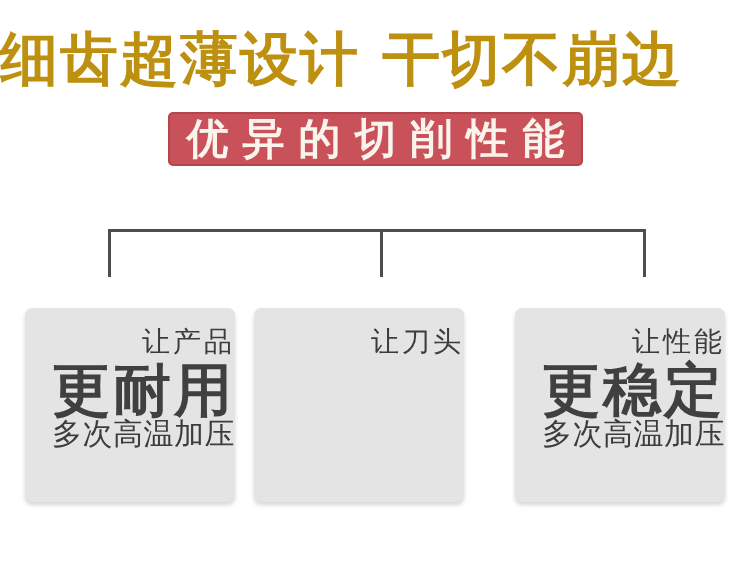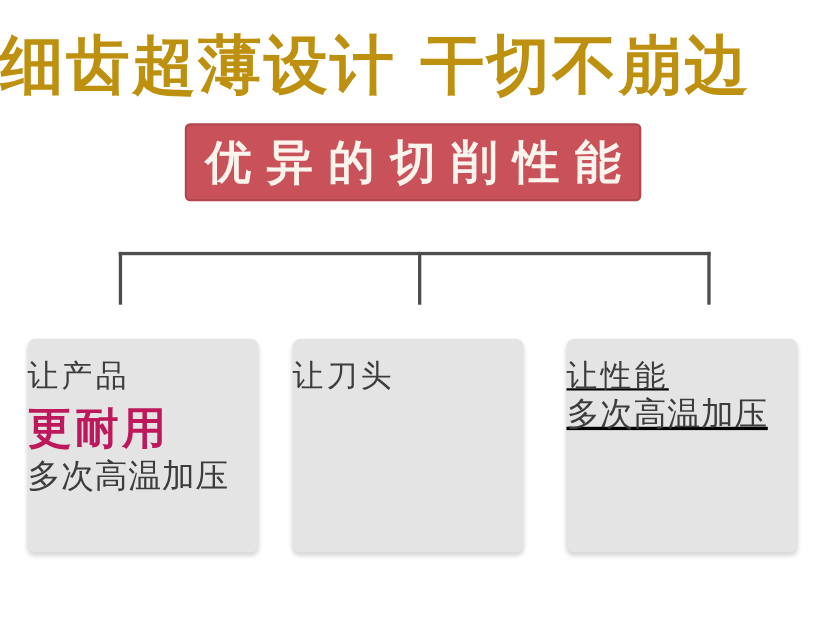--- a/index.html
+++ b/index.html
@@ -13,53 +13,53 @@
   
   .title {
     position:absolute; left:0; top:25px; width:668px;
     margin:0; text-align:center;
     font-size:58px; line-height:68px; font-weight:900;
     color:#BE900F; letter-spacing:2px; white-space:nowrap;
   }
   
   .banner {
     position:absolute; left:168px; top:112px;
-    width:415px; height:71px; box-sizing:border-box;
+    width:415px; height:54px; box-sizing:border-box;
     background:#C8515A; border:2px solid #B2454E; border-radius:5px;
     display:flex; align-items:center; justify-content:center;
   }
   .banner-text {
     font-size:42px; font-weight:700; color:#FBF4EC;
     letter-spacing:14px; padding-left:14px; white-space:nowrap;
   }
   
   .line { position:absolute; background:#4D4D4D; }
   .line-h { left:108px; top:229px; width:538px; height:3px; }
   .line-v { top:229px; width:3px; height:48px; }
   .line-v1 { left:108px; }
   .line-v2 { left:380px; }
   .line-v3 { left:643px; }
   
   .card {
     position:absolute; top:308px; width:210px; height:194px;
     background:#E4E4E4; border-radius:7px;
     box-shadow:0 3px 4px rgba(0,0,0,0.16);
-    display:flex; flex-direction:column; align-items:flex-start;
+    display:flex; flex-direction:column; align-items:flex-end;
     text-align:center;
   }
   .card-1 { left:25px; }
-  .card-2 { left:266px; }
-  .card-3 { left:515px;text-decoration:underline; }
+  .card-2 { left:254px; }
+  .card-3 { left:515px; }
   .card .intro {
     margin-top:17px; font-size:28px; line-height:34px;
     color:#3C3C3C; letter-spacing:3px; white-space:nowrap;
   }
   .card .highlight {
-    margin-top:5px; font-size:40px; line-height:52px; font-weight:900;
-    color:#be185d; letter-spacing:3px; white-space:nowrap;
+    margin-top:5px; font-size:58px; line-height:52px; font-weight:900;
+    color:#404040; letter-spacing:3px; white-space:nowrap;
   }
   .card .detail {
     font-size:30px; line-height:36px;
     color:#3C3C3C; letter-spacing:0.5px; white-space:nowrap;
   }
 </style>
 </head>
 <body>
 
 <div class="stage">
@@ -82,16 +82,17 @@
     <div class="highlight">更耐用</div>
     <div class="detail">多次高温加压</div>
   </div>
 
   <div class="card card-2">
     <div class="intro">让刀头</div>
   </div>
 
   <div class="card card-3">
     <div class="intro">让性能</div>
+    <div class="highlight">更稳定</div>
     <div class="detail">多次高温加压</div>
   </div>
 
 </div>
 
 </body></html>

